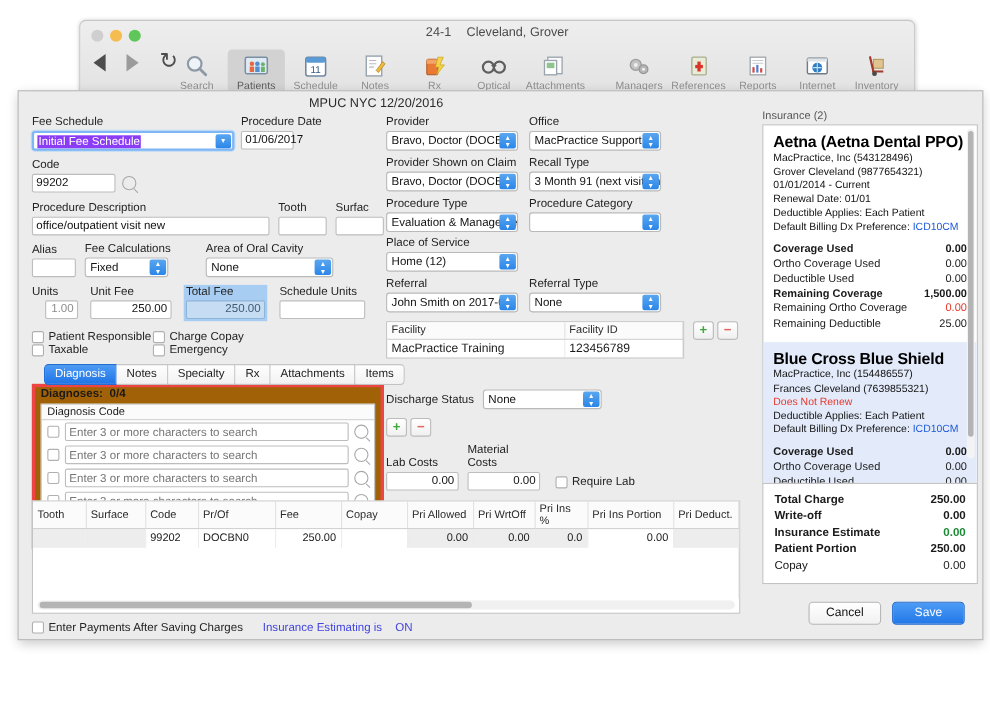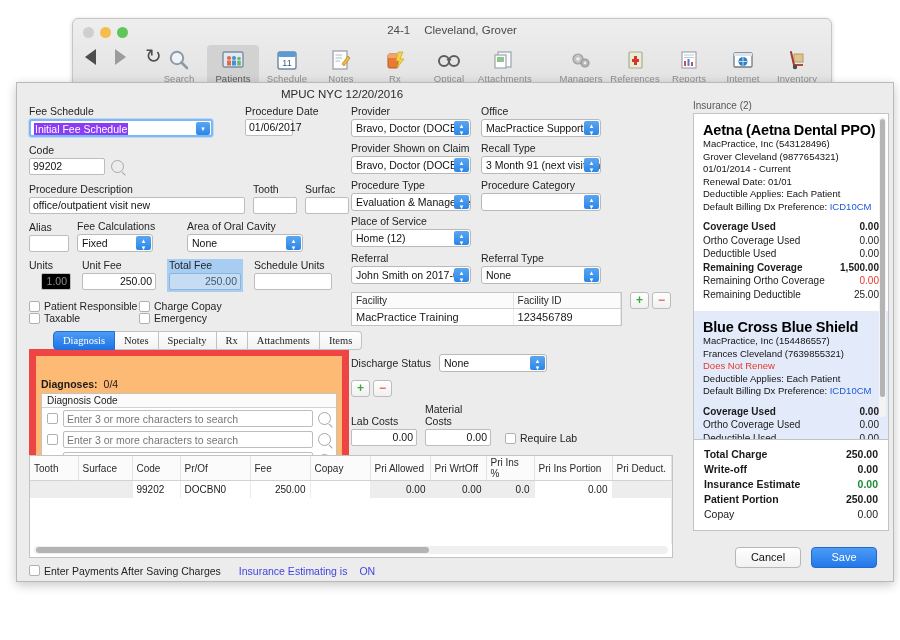--- a/index.html
+++ b/index.html
@@ -60,21 +60,21 @@
     position:absolute; top:5px; left:0; width:650px; text-align:center;
     font-size:11.5px; color:#2b2b2b;
   }
 
   .lbl{ font-size:10.5px; color:#242424; }
   .field{
     background:#fff; border:1px solid #bdbdbd; border-radius:2px;
     height:17px; font-size:10.5px; color:#111; padding:0 3px;
     font-family:"Liberation Sans", sans-serif; line-height:15px;
   }
-  .field.ro{ background:#000000; color:#8d8d8d;margin-left:12px; }
+  .field.ro{ background:#ffffff; color:#8d8d8d;margin-left:12px; }
   .num{ text-align:right; }
 
   
   .popup{
     position:relative; background:#fff; border:1px solid #b9b9b9; border-radius:3px;
     height:18px; font-size:10.5px; color:#111; line-height:16px;
     padding:0 22px 0 4px; overflow:hidden; white-space:nowrap;
   }
   .popup .arrows{
     position:absolute; right:1px; top:1px; width:15px; height:14px;
@@ -343,21 +343,21 @@
     </div>
   </div>
 </div>
 
 <div id="sheet">
 
   <div id="sheet-title">MPUC NYC 12/20/2016</div>
 
   <div style="position:absolute;left:12px;top:22px;width:320px;">
 
-    <div style="display:flex;gap:32px;">
+    <div style="display:flex;gap:6px;">
       <div style="width:184px;">
         <div class="lbl">Fee Schedule</div>
         <div class="combo focused" style="margin-top:2px;">
           <span class="sel">Initial Fee Schedule</span>
           <span class="dnarrow">▾</span>
         </div>
       </div>
       <div style="width:80px;">
         <div class="lbl">Procedure Date</div>
         <div class="field" style="margin-top:2px;width:48px;">01/06/2017</div>
@@ -449,33 +449,33 @@
           <span class="cbox"></span>
           <span class="cblabel">Taxable</span>
         </div>
         <div class="cbrow">
           <span class="cbox"></span>
           <span class="cblabel">Emergency</span>
         </div>
       </div>
     </div>
 
-    <div class="tabbar" style="margin-top:7px;margin-left:24px;font-family:Liberation Serif, serif;">
+    <div class="tabbar" style="margin-top:7px;margin-left:11px;">
       <div class="tab sel">Diagnosis</div>
       <div class="tab">Notes</div>
       <div class="tab">Specialty</div>
       <div class="tab">Rx</div>
       <div class="tab">Attachments</div>
       <div class="tab">Items</div>
     </div>
 
-    <div style="margin-top:-1px;border:7px solid #ef4444;background:#fdba74;padding:22px 5px 6px;">
+    <div style="margin-top:-1px;border:3px solid #ef4444;background:#a16207;padding:0 5px 6px;">
       <div style="display:flex;gap:6px;align-items:center;margin-bottom:3px;">
         <span style="font-size:10.5px;font-weight:bold;">Diagnoses:</span>
-        <span style="font-size:10.5px;font-weight:normal;">0/4</span>
+        <span style="font-size:10.5px;font-weight:bold;">0/4</span>
       </div>
       <div class="panel">
         <div style="border-bottom:1px solid #d2d2d2;padding:1px 5px;font-size:10px;background:#fbfbfb;">Diagnosis Code</div>
 
         <div style="display:flex;align-items:center;gap:5px;padding:2px 5px;">
           <span class="cbox"></span>
           <input class="field" style="flex: 1 1 0%; color: rgb(170, 170, 170);" placeholder="Enter 3 or more characters to search">
           <span class="srch"></span>
         </div>
         <div style="display:flex;align-items:center;gap:5px;padding:2px 5px;">

